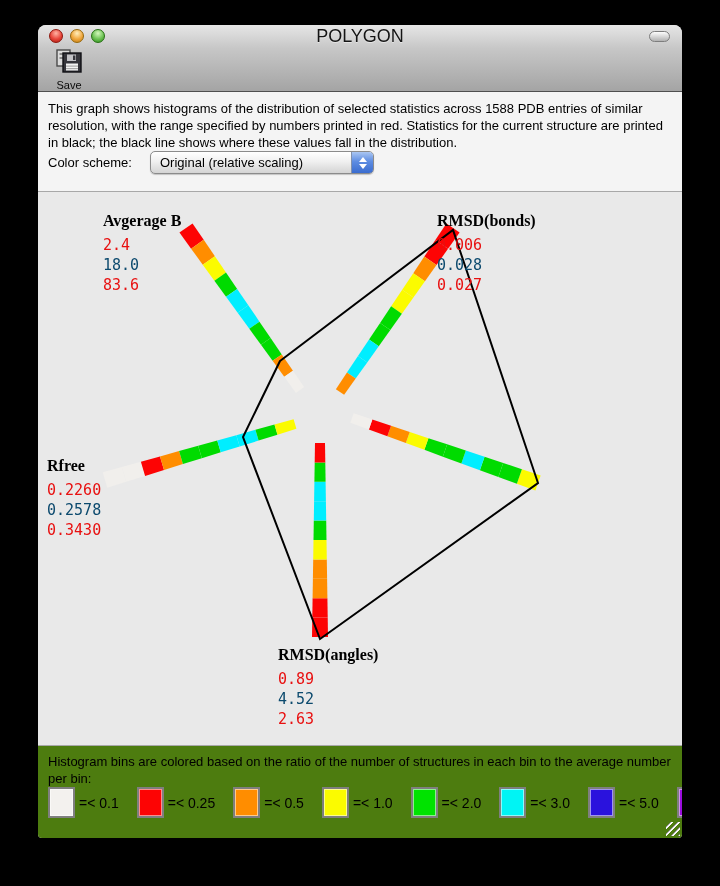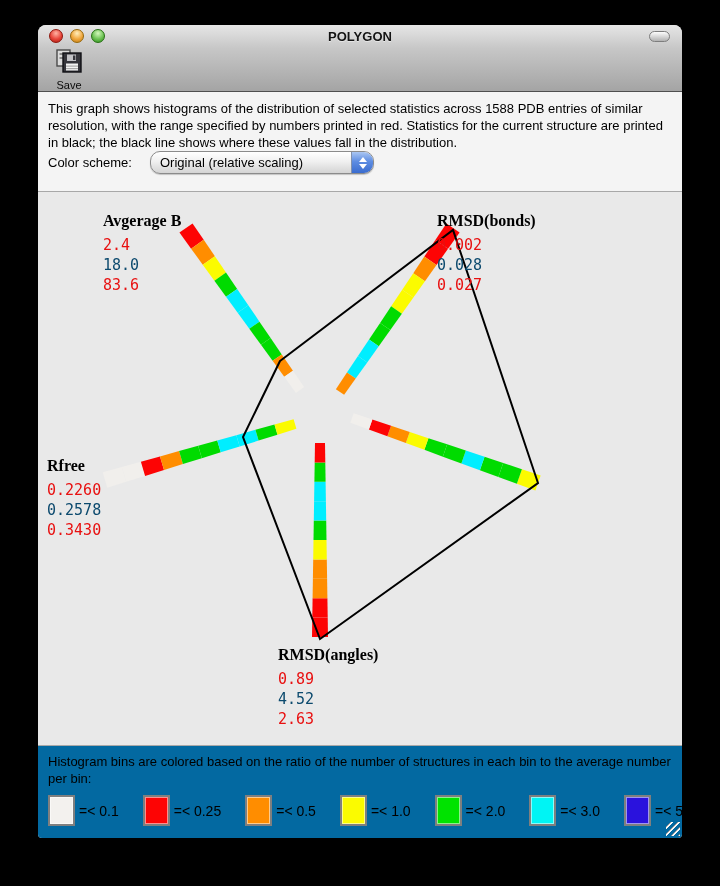--- a/index.html
+++ b/index.html
@@ -6,38 +6,38 @@
   body{width:720px;height:886px;background:#000;font-family:"Liberation Sans",sans-serif;position:relative;overflow:hidden}
 
   .window{position:absolute;left:38px;top:25px;width:644px;height:813px;
     border-radius:8px 8px 4px 4px;overflow:hidden;background:#e9e9e9;
     box-shadow:0 0 0 1px rgba(0,0,0,.6),0 12px 30px rgba(0,0,0,.65)}
 
   
   .header{height:67px;box-sizing:border-box;border-bottom:1px solid #4e4e4e;
     background:linear-gradient(#e6e6e6,#c7c7c7 35%,#a4a4a4)}
   .titlebar{height:22px;position:relative;display:flex;align-items:center;justify-content:center}
-  .title{font-size:13px;font-weight:700;color:#141414;text-shadow:0 1px 0 rgba(255,255,255,.45)}
+  .title{font-size:18px;font-weight:400;color:#141414;text-shadow:0 1px 0 rgba(255,255,255,.45)}
   .lights{position:absolute;left:11px;top:4px;display:flex;gap:7px}
   .light{width:14px;height:14px;border-radius:50%;box-sizing:border-box}
   .light.red{background:radial-gradient(circle at 50% 28%,#ffb3a3,#e8453a 55%,#a81d12);border:1px solid #8e150c}
   .light.yellow{background:radial-gradient(circle at 50% 28%,#ffeebb,#f0a73e 55%,#bd7b12);border:1px solid #96670b}
   .light.green{background:radial-gradient(circle at 50% 28%,#d2f7bb,#6cc253 55%,#2e8c1d);border:1px solid #256f12}
   .pill{position:absolute;right:12px;top:6px;width:21px;height:11px;border-radius:6px;box-sizing:border-box;
     background:linear-gradient(#fdfdfd,#b2b2b2);border:1px solid #7d7d7d}
   .toolbar{height:44px;display:flex;align-items:flex-start;padding:1px 0 16px 10px;box-sizing:border-box}
   .save-btn{display:flex;flex-direction:column;align-items:center;width:42px}
   .save-label{font-size:11px;color:#0b0b0b;margin-top:1px}
 
   
   .desc-panel{height:100px;box-sizing:border-box;background:#f4f4f4;border-bottom:1px solid #a8a8a8;padding:8px 10px 9px}
   .desc-text{font-size:13px;line-height:17px;color:#000;max-width:630px}
   .scheme-row{margin-top:0;display:flex;align-items:center}
   .scheme-label{font-size:13px;color:#000;width:102px}
-  .popup{width:224px;height:23px;border:1px solid #8b8b8b;border-radius:10px;box-sizing:border-box;
+  .popup{width:224px;height:23px;border:1px solid #8b8b8b;border-radius:5px;box-sizing:border-box;
     background:linear-gradient(#ffffff,#f0f0f0 45%,#d4d4d4);display:flex;align-items:center;
     justify-content:space-between;overflow:hidden;box-shadow:0 1px 1px rgba(0,0,0,.2)}
   .popup-text{font-size:13px;color:#000;padding-left:9px;white-space:nowrap}
   .popup-cap{width:21px;align-self:stretch;background:linear-gradient(#aac6f2,#5e8de2 45%,#3a6ccf);
     border-left:1px solid #8191ad;display:flex;flex-direction:column;align-items:center;justify-content:center;gap:2px}
   .arr-up{width:0;height:0;border-left:4px solid transparent;border-right:4px solid transparent;border-bottom:5px solid #fff}
   .arr-dn{width:0;height:0;border-left:4px solid transparent;border-right:4px solid transparent;border-top:5px solid #fff}
 
   
   .plot-panel{height:554px;box-sizing:border-box;background:#e9e9e9;border-bottom:1px solid #a8a8a8;position:relative}
@@ -46,23 +46,23 @@
   .axis-name{font-family:"Liberation Serif",serif;font-weight:bold;font-size:16px;color:#000;margin-bottom:5px;white-space:nowrap}
   .axis-val{font-family:"DejaVu Sans Mono","Liberation Mono",monospace;font-size:15px;line-height:20px;color:#0c4a6e}
   .axis-val.red{color:#e81010}
   .pos-avgb{left:65px;top:20px}
   .pos-bonds{left:399px;top:20px}
   .pos-rwork{left:507px;top:280px}
   .pos-angles{left:240px;top:454px}
   .pos-rfree{left:9px;top:265px}
 
   
-  .legend-panel{height:92px;box-sizing:border-box;background:#0369a1;padding:7px 8px 0 10px;position:relative}
+  .legend-panel{height:92px;box-sizing:border-box;background:#4d7c0f;padding:7px 8px 0 10px;position:relative}
   .legend-text{font-size:13px;line-height:17px;color:#000;max-width:630px}
-  .legend-row{display:flex;align-items:center;margin-top:8px;gap:24px}
+  .legend-row{display:flex;align-items:center;gap:18px}
   .bin{display:flex;align-items:center;gap:4px}
   .swatch{width:23px;height:27px;border:2px solid #7f7f7f;box-shadow:inset 0 0 0 1px rgba(255,255,255,.55)}
   .bin-label{font-size:14px;color:#000;white-space:nowrap}
   .grip{position:absolute;right:2px;bottom:2px;width:14px;height:14px;
     background:repeating-linear-gradient(135deg,rgba(0,0,0,0) 0 3px,#909090 3px 4px,#f8f8f8 4px 5px)}
 </style>
 </head>
 <body>
 
 <div class="window">
@@ -167,21 +167,21 @@
       </svg>
 
     <div class="axis-label pos-avgb">
       <div class="axis-name">Avgerage B</div>
       <div class="axis-val red">2.4</div>
       <div class="axis-val">18.0</div>
       <div class="axis-val red">83.6</div>
     </div>
     <div class="axis-label pos-bonds">
       <div class="axis-name">RMSD(bonds)</div>
-      <div class="axis-val red">0.002</div>
+      <div class="axis-val red">0.006</div>
       <div class="axis-val">0.028</div>
       <div class="axis-val red">0.027</div>
     </div>
     <div class="axis-label pos-angles">
       <div class="axis-name">RMSD(angles)</div>
       <div class="axis-val red">0.89</div>
       <div class="axis-val">4.52</div>
       <div class="axis-val red">2.63</div>
     </div>
     <div class="axis-label pos-rfree">

